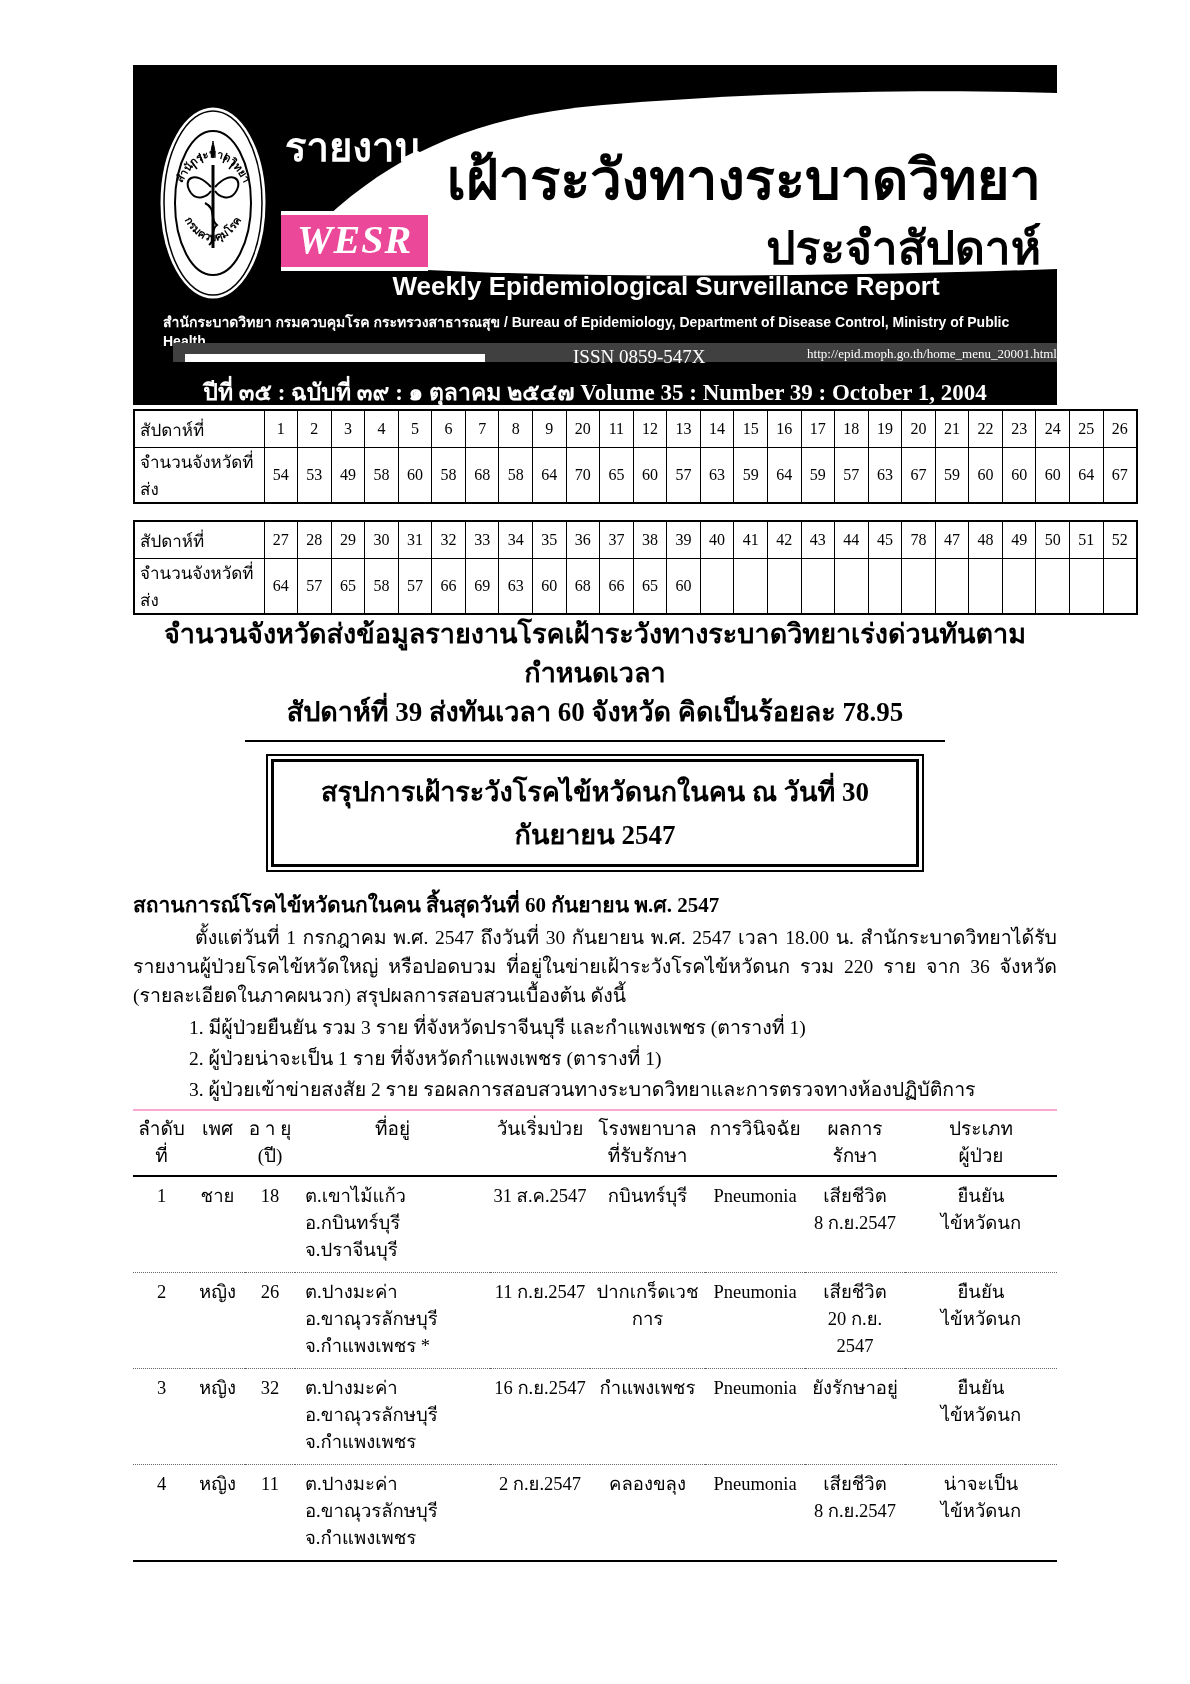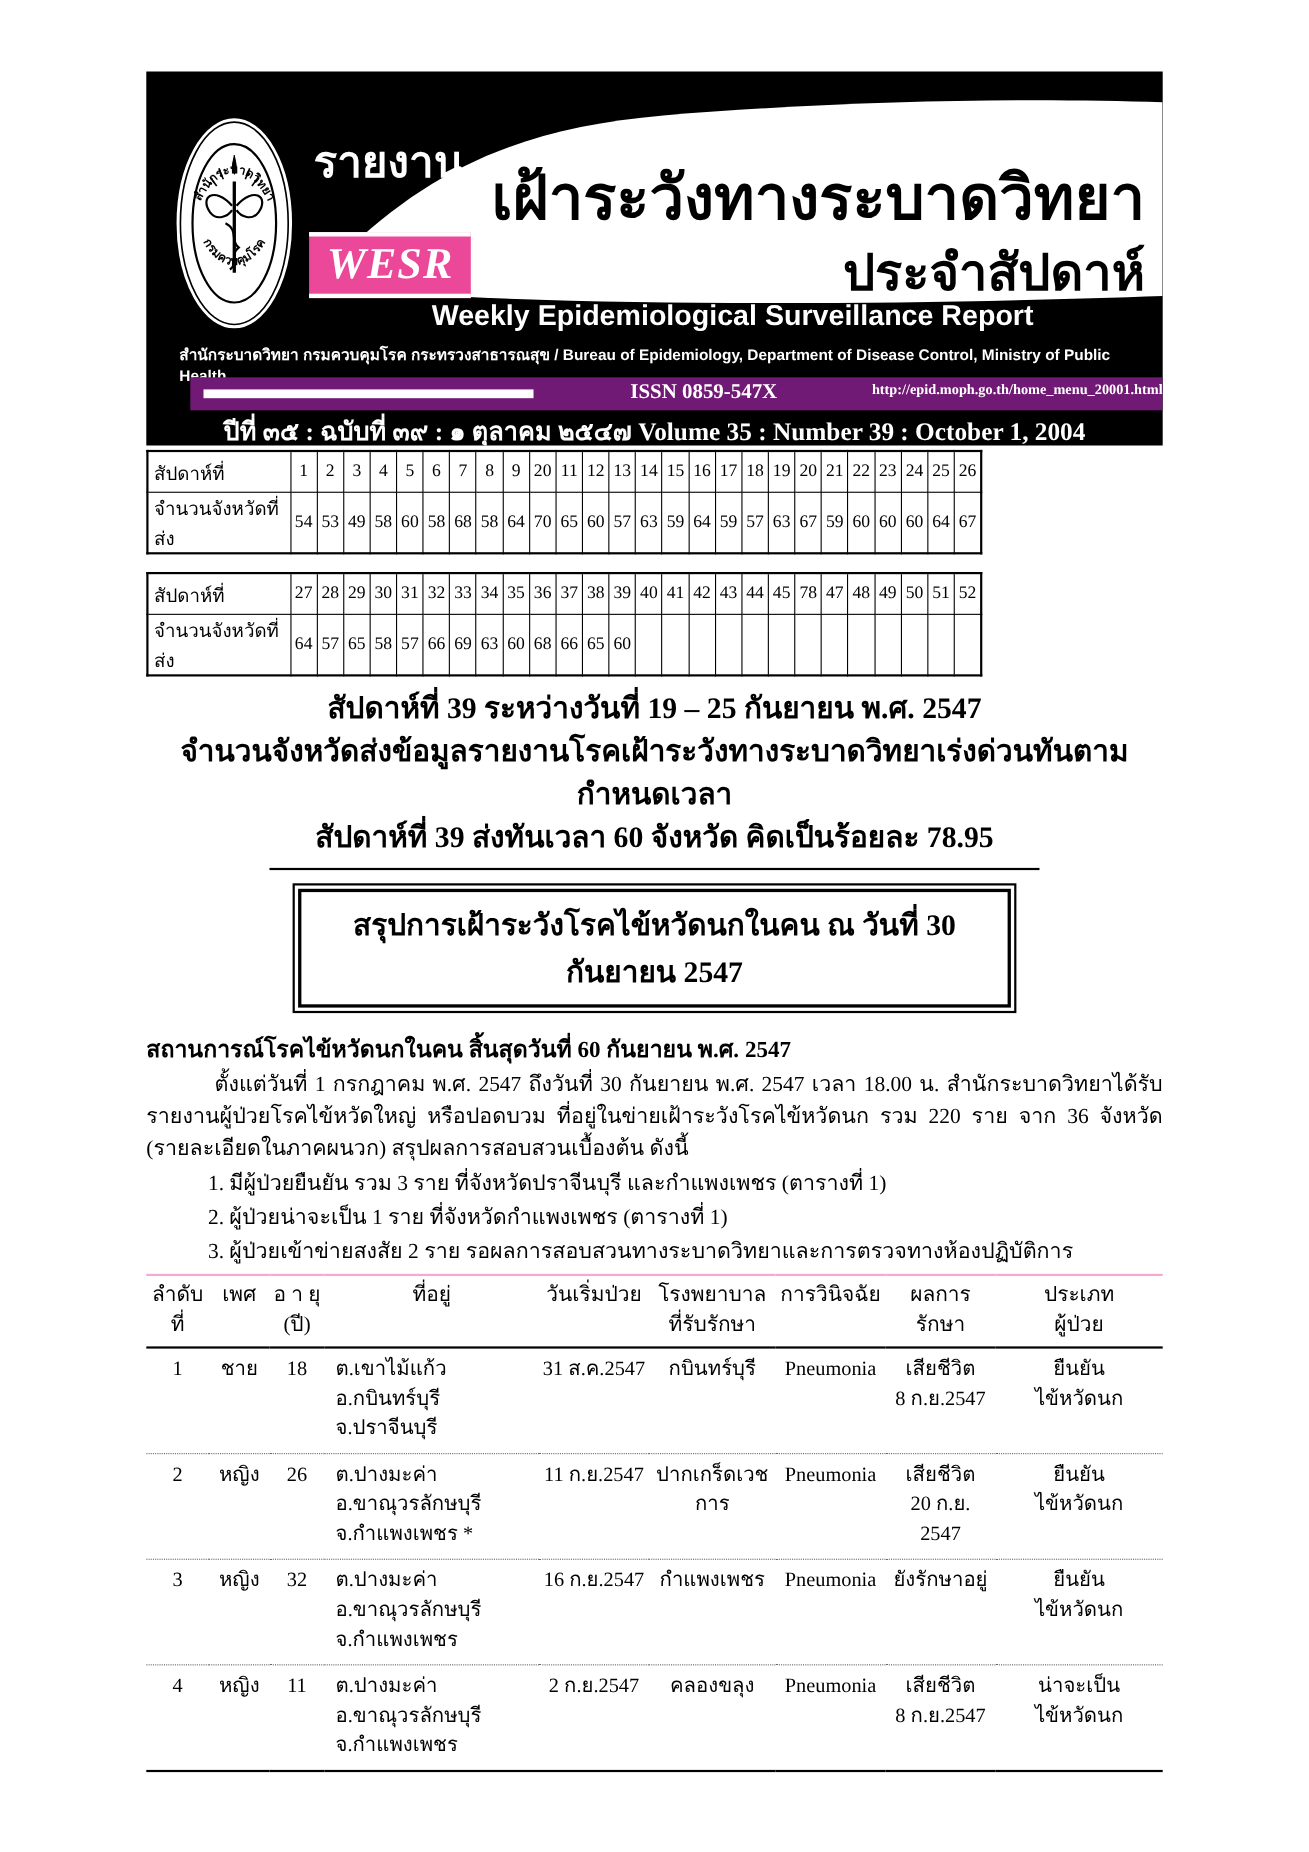--- a/index.html
+++ b/index.html
@@ -17,29 +17,29 @@
              font-family:"Liberation Sans","DejaVu Sans",sans-serif;white-space:nowrap;}
   .sub-title{position:absolute;right:16px;top:146px;color:#000;font-size:46px;font-weight:bold;
              font-family:"Liberation Sans","DejaVu Sans",sans-serif;}
   .wesr{position:absolute;left:148px;top:146px;background:#ec4899;color:#fff;padding:1px 16px 4px;
         border-top:4px solid #fff;border-bottom:4px solid #fff;font-style:italic;font-weight:bold;
         font-size:40px;font-family:"Liberation Serif","DejaVu Serif",serif;letter-spacing:1px;}
   .eng-title{position:absolute;left:150px;right:8px;top:206px;color:#fff;text-align:center;
              font-size:26px;font-weight:bold;font-family:"Liberation Sans","DejaVu Sans",sans-serif;}
   .bureau-line{position:absolute;left:30px;right:6px;top:246px;color:#fff;
                font-size:14px;font-weight:bold;font-family:"Liberation Sans","DejaVu Sans",sans-serif;}
-  .gray-bar{position:absolute;left:40px;right:0;top:278px;height:30px;background:#701a75;font-weight:bold;}
+  .gray-bar{position:absolute;left:40px;right:0;top:278px;height:19px;background:#404040;}
   .white-dash{position:absolute;left:12px;top:11px;width:300px;height:8px;background:#fff;}
   .issn{position:absolute;left:400px;top:3px;color:#fff;font-size:19px;}
   .url{position:absolute;right:0;top:3px;color:#fff;font-size:13px;text-align:center;}
   .volume-line{position:absolute;left:0;right:0;top:309px;color:#fff;text-align:center;
                font-size:23px;font-weight:bold;}
 
   
-  .wk{width:760px;border-collapse:collapse;table-layout:fixed;border:2px solid #000;}
+  .wk{width:1005px;border-collapse:collapse;table-layout:fixed;border:2px solid #000;}
   .wk td{border:1px solid #000;text-align:center;font-size:16px;height:36px;padding:0;overflow:hidden;}
   .wk td.lbl{text-align:left;padding-left:5px;font-size:17px;}
   .wk col.lblcol{width:130px;}
   .t1{margin-top:4px;}
   .t2{margin-top:16px;}
 
   
   .sum{ text-align:center;font-weight:bold;font-size:27px;line-height:39px;}
   .sum1{margin-top:10px;}
   .rule{width:700px;margin:8px auto 12px;border:none;border-top:2px solid #000;}
@@ -245,21 +245,20 @@
             <td></td>
             <td></td>
             <td></td>
             <td></td>
             <td></td>
             <td></td>
           </tr>
         </tbody>
     </table>
 
-    <div class="sum sum1">สัปดาห์ที่ 39  ระหว่างวันที่  19 – 25 กันยายน พ.ศ. 2547</div>
     <div class="sum">จำนวนจังหวัดส่งข้อมูลรายงานโรคเฝ้าระวังทางระบาดวิทยาเร่งด่วนทันตามกำหนดเวลา</div>
     <div class="sum">สัปดาห์ที่ 39  ส่งทันเวลา 60  จังหวัด   คิดเป็นร้อยละ 78.95</div>
     <hr class="rule">
 
     <div class="dbox">
       <div class="dbox-in">สรุปการเฝ้าระวังโรคไข้หวัดนกในคน  ณ วันที่  30  กันยายน  2547</div>
     </div>
 
     <div class="sit-h">สถานการณ์โรคไข้หวัดนกในคน สิ้นสุดวันที่  60  กันยายน พ.ศ. 2547</div>
     <div class="sit-p">ตั้งแต่วันที่ 1 กรกฎาคม พ.ศ. 2547 ถึงวันที่ 30 กันยายน พ.ศ. 2547  เวลา 18.00 น. สำนักระบาดวิทยาได้รับรายงานผู้ป่วยโรคไข้หวัดใหญ่ หรือปอดบวม ที่อยู่ในข่ายเฝ้าระวังโรคไข้หวัดนก รวม 220 ราย จาก 36 จังหวัด (รายละเอียดในภาคผนวก) สรุปผลการสอบสวนเบื้องต้น  ดังนี้</div>

